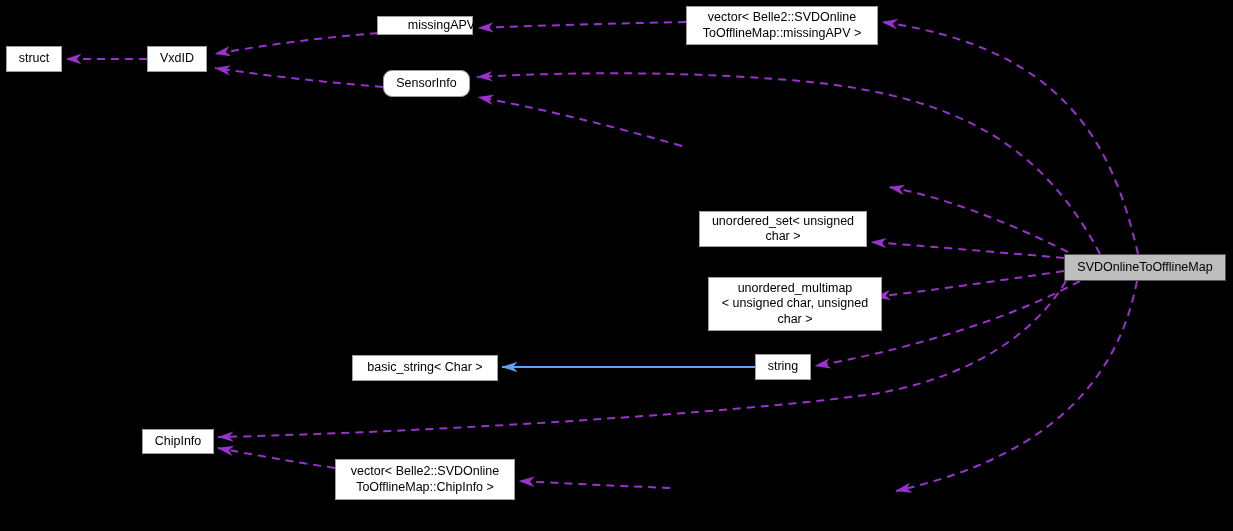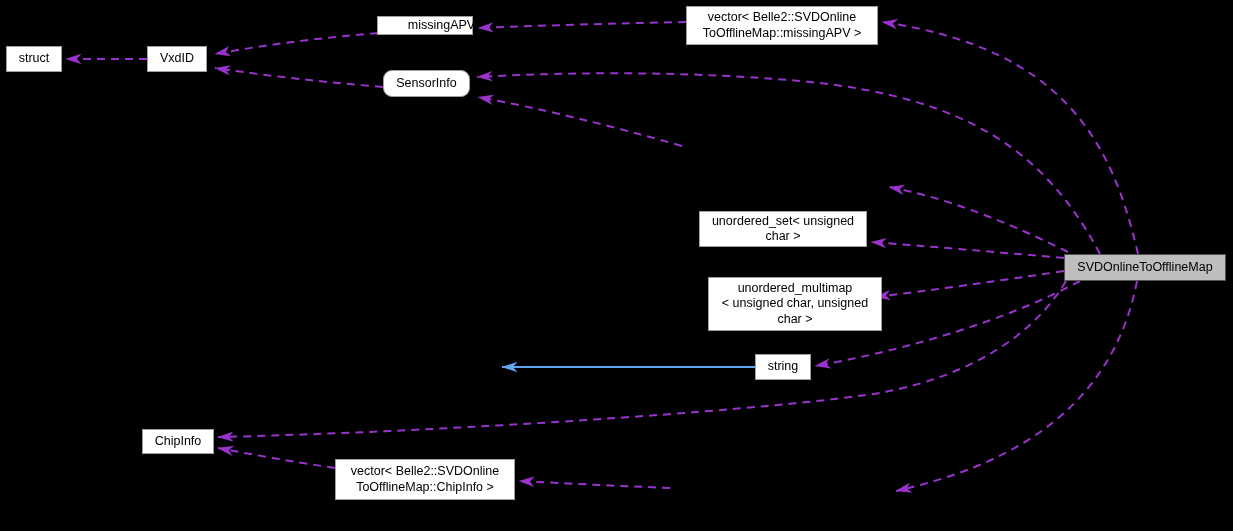--- a/index.html
+++ b/index.html
@@ -62,20 +62,21 @@
 ToOfflineMap::missingAPV &gt;</div>
 
 
   <div class="node" style="left:699px;top:211px;width:168px;height:36px;">unordered_set&lt; unsigned
 char &gt;</div>
 
   <div class="node" style="left:697px;top:277px;width:174px;height:54px;margin-left:11px;">unordered_multimap
 &lt; unsigned char, unsigned
 char &gt;</div>
 
+  <div class="node" style="left:352px;top:355px;width:146px;height:26px;">basic_string&lt; Char &gt;</div>
 
   <div class="node" style="left:755px;top:354px;width:56px;height:26px;">string</div>
 
   <div class="node" style="left:142px;top:429px;width:72px;height:25px;">ChipInfo</div>
 
   <div class="node" style="left:335px;top:459px;width:180px;height:41px;">vector&lt; Belle2::SVDOnline
 ToOfflineMap::ChipInfo &gt;</div>
 
 
   <div class="node node--focus" style="left:1064px;top:254px;width:162px;height:27px;">SVDOnlineToOfflineMap</div>

